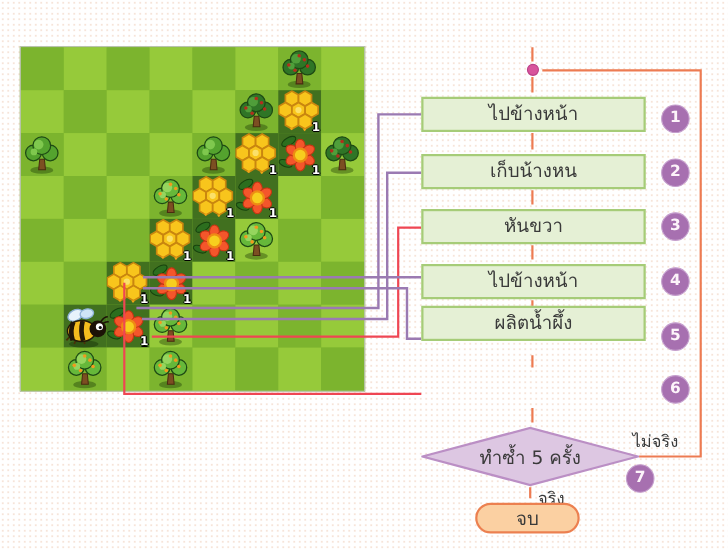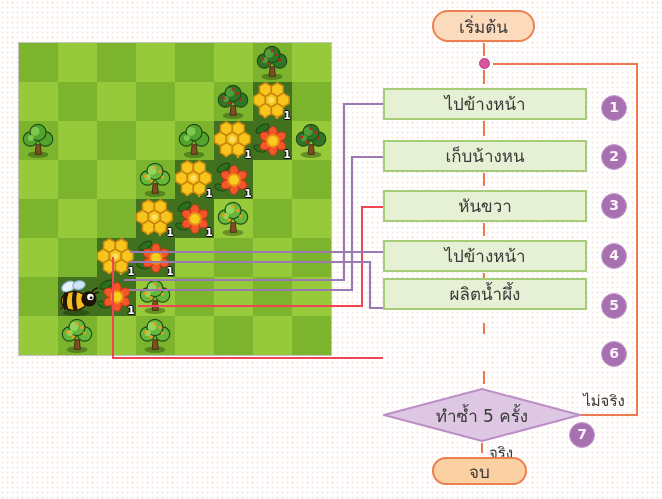--- a/index.html
+++ b/index.html
@@ -473,21 +473,20 @@
     <path class="cflow" d="M484,70 L484,84" marker-end="url(#aO)"></path>
     <path class="cflow" d="M484,121 L484,136" marker-end="url(#aO)"></path>
     <path class="cflow" d="M484,173 L484,186" marker-end="url(#aO)"></path>
     <path class="cflow" d="M484,223 L484,236" marker-end="url(#aO)"></path>
     <path class="cflow" d="M484,273 L484,286" marker-end="url(#aO)"></path>
     <path class="cflow" d="M484,323 L484,334" marker-end="url(#aO)"></path>
     <path class="cflow" d="M484,371 L484,384" marker-end="url(#aO)"></path>
     <path class="cflow" d="M482,443 L482,453" marker-end="url(#aO)"></path>
   </svg>
 
-  <div class="node terminal" style="top:10px"><span>เริ่มต้น</span></div>
 
   <div class="dot"></div>
 
   <div class="node pbox" style="top:88px"><span>ไปข้างหน้า</span></div>
   <div class="node pbox" style="top:140px"><span>เก็บน้างหน</span></div>
   <div class="node pbox" style="top:190px"><span>หันขวา</span></div>
   <div class="node pbox" style="top:240px"><span>ไปข้างหน้า</span></div>
   <div class="node pbox" style="top:278px"><span>ผลิตน้ำผึ้ง</span></div>
 
   <div class="node numcircle" style="top:95px">1</div>
@@ -498,18 +497,18 @@
   <div class="node numcircle" style="top:341px">6</div>
   <div class="node numcircle" style="left:569px;top:422px">7</div>
 
   <div class="node diamond">
     <svg width="198" height="54" viewBox="0 0 198 54">
       <polygon points="1,27 99,1 197,27 99,53" fill="#ddc7e2" stroke="#bb8fc5" stroke-width="2"></polygon>
     </svg>
     <div class="dlabel">ทำซ้ำ 5 ครั้ง</div>
   </div>
 
-  <div class="node branchlabel" style="left:575px;top:389px;width:58px;text-align:center">ไม่จริง</div>
+  <div class="node branchlabel" style="left:575px;top:389px;width:58px;text-align:left">ไม่จริง</div>
   <div class="node branchlabel" style="left:489px;top:441px">จริง</div>
 
   <div class="node terminal end"><span>จบ</span></div>
 
 </div>
 
 </body></html>

